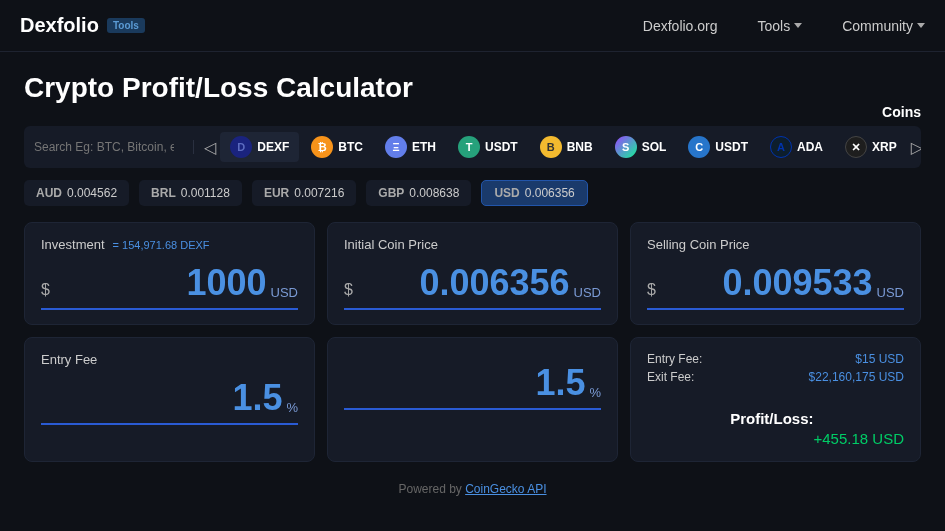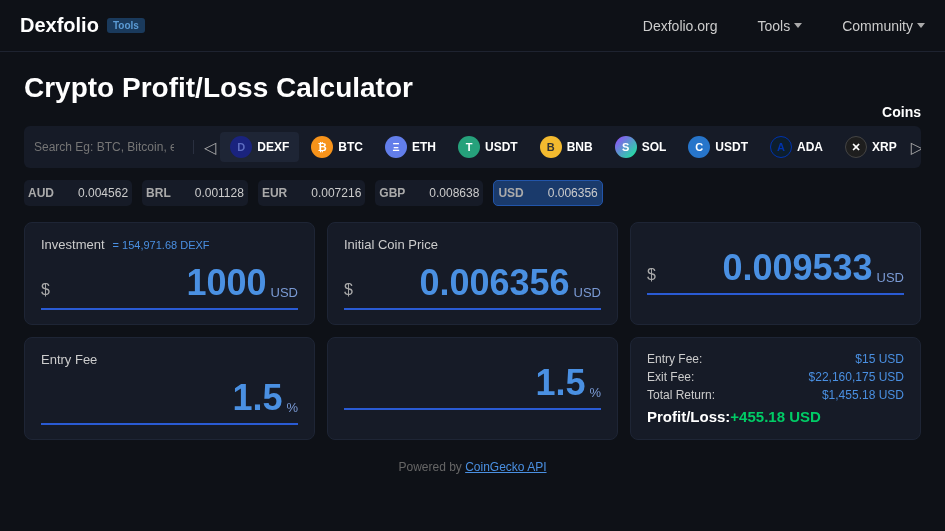--- a/index.html
+++ b/index.html
@@ -158,24 +158,24 @@
 
     
     .currencies-row {
       display: flex;
       gap: 10px;
       margin-bottom: 16px;
     }
     .currency-pill {
       background: #161b27;
       border-radius: 5px;
-      padding: 5px 4px;
-      display: flex;
-      align-items: center;
-      gap: 24px;
+      padding: 5px 12px;
+      display: flex;
+      align-items: center;
+      gap: 5px;
       cursor: pointer;
     }
     .currency-pill.active {
       background: #1a3a6b;
       border: 1px solid #2255aa;
     }
     .currency-code {
       font-size: 12px;
       font-weight: bold;
       color: #aaaaaa;
@@ -261,33 +261,34 @@
     }
     .result-label {
       color: #cccccc;
     }
     .result-value {
       color: #4a90e2;
     }
 
     .profit-row {
       display: flex;
-      justify-content: flex-start;
+      justify-content: flex-end;
       align-items: center;
       margin-top: 6px;
     }
     .profit-label {
       font-size: 15px;
       font-weight: bold;
       color: #ffffff;
     }
     .profit-value {
       font-size: 15px;
-      font-weight: bold;
+      font-weight: normal;
       color: #00cc66;
+      margin-top: 40px;
     }
 
     
     .footer {
       text-align: center;
       padding: 12px;
       font-size: 12px;
       color: #666;
       margin-top: 8px;
     }
@@ -414,20 +415,23 @@
         <span>Initial Coin Price</span>
       </div>
       <div class="calc-input-row">
         <span class="dollar-sign">$</span>
         <span class="calc-value">0.006356</span>
         <span class="calc-unit">USD</span>
       </div>
     </div>
 
     <div class="calc-card">
+      <div class="calc-card-title">
+        <span>Selling Coin Price</span>
+      </div>
       <div class="calc-input-row">
         <span class="dollar-sign">$</span>
         <span class="calc-value">0.009533</span>
         <span class="calc-unit">USD</span>
       </div>
     </div>
   </div>
 
   <div class="calc-grid-bottom">
 
@@ -450,24 +454,20 @@
 
     <div class="results-card">
       <div class="result-row">
         <span class="result-label">Entry Fee:</span>
         <span class="result-value">$15 USD</span>
       </div>
       <div class="result-row">
         <span class="result-label">Exit Fee:</span>
         <span class="result-value">$22,160,175 USD</span>
       </div>
-      <div class="result-row">
-        <span class="result-label">Total Return:</span>
-        <span class="result-value">$1,455.18 USD</span>
-      </div>
       <div class="profit-row">
         <span class="profit-label">Profit/Loss:</span>
         <span class="profit-value">+455.18 USD</span>
       </div>
     </div>
   </div>
 
   <div class="footer">
     <span>Powered by </span><a href="#">CoinGecko API</a>
   </div>

